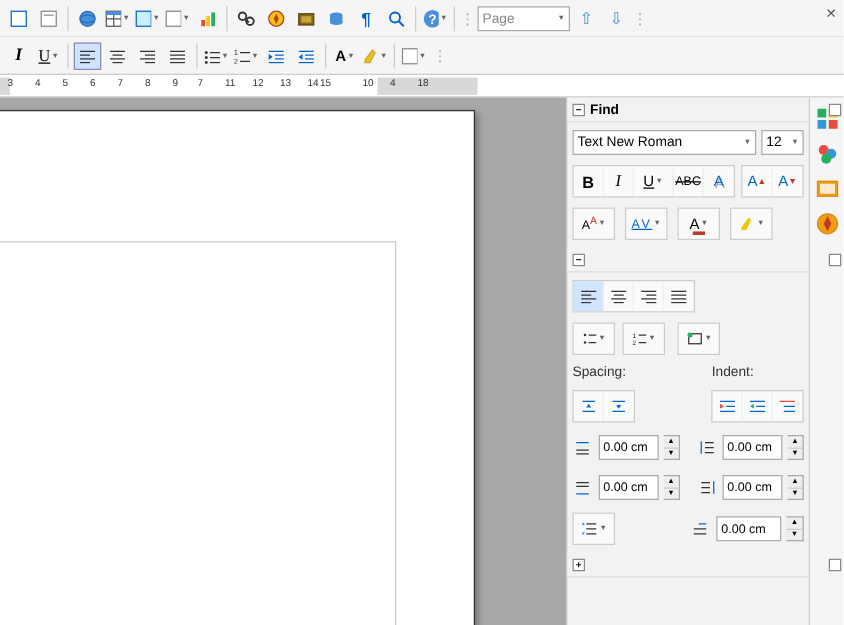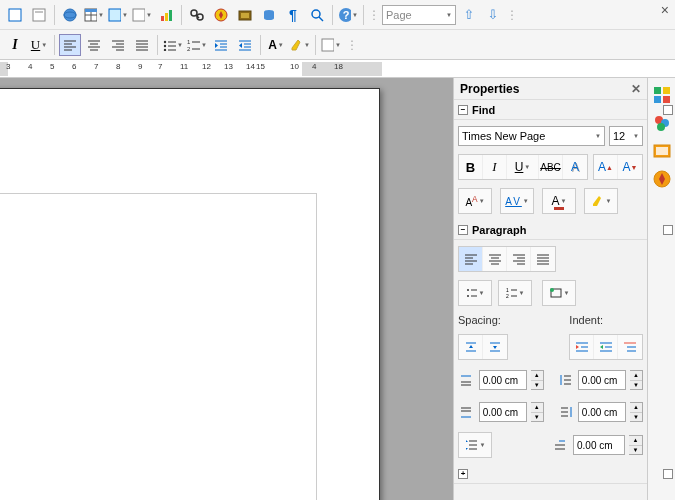--- a/index.html
+++ b/index.html
@@ -280,34 +280,30 @@
 </div>
 
 <div class="main-area">
   <div class="doc-area">
     <div class="doc-page" style="left:-60px;top:10px;width:440px;height:580px;">
       <div class="doc-inner" style="left:16px;top:104px;width:360px;height:440px;"></div>
     </div>
   </div>
 
   <div class="props-panel">
-    <div class="props-header">
-      <span>Properties</span>
-      <span style="cursor:pointer;color:#666;">✕</span>
-    </div>
 
     <div class="section-hdr">
       <span class="toggle">−</span>
       <span style="flex:1;">Find</span>
       <span class="sq"></span>
     </div>
     <div class="section-body">
       <div class="row">
         <div class="font-select">
-          <span>Times New Page</span>
+          <span>Text New Roman</span>
             <span class="dropdown-arrow">▼</span>
         </div>
         <div class="size-select">
           <span>12</span>
             <span class="dropdown-arrow">▼</span>
         </div>
       </div>
       <div class="row" style="justify-content:space-between;">
         <div class="btn-group">
           <div class="icon-btn">
@@ -366,21 +362,20 @@
                 <polygon points="2,12 6,12 10,4 8,2 2,10" fill="#f1c40f"></polygon>
               </svg>
               <span class="dropdown-arrow">▼</span>
             </div>
         </div>
       </div>
     </div>
 
     <div class="section-hdr">
       <span class="toggle">−</span>
-      <span style="flex:1;">Paragraph</span>
       <span class="sq"></span>
     </div>
     <div class="section-body">
       <div class="row">
         <div class="btn-group">
           <div class="icon-btn active">
               <svg width="14" height="12">
                 <line x1="1" y1="2" x2="13" y2="2" stroke="#333"></line>
                 <line x1="1" y1="5" x2="9" y2="5" stroke="#333"></line>
                 <line x1="1" y1="8" x2="13" y2="8" stroke="#333"></line>

